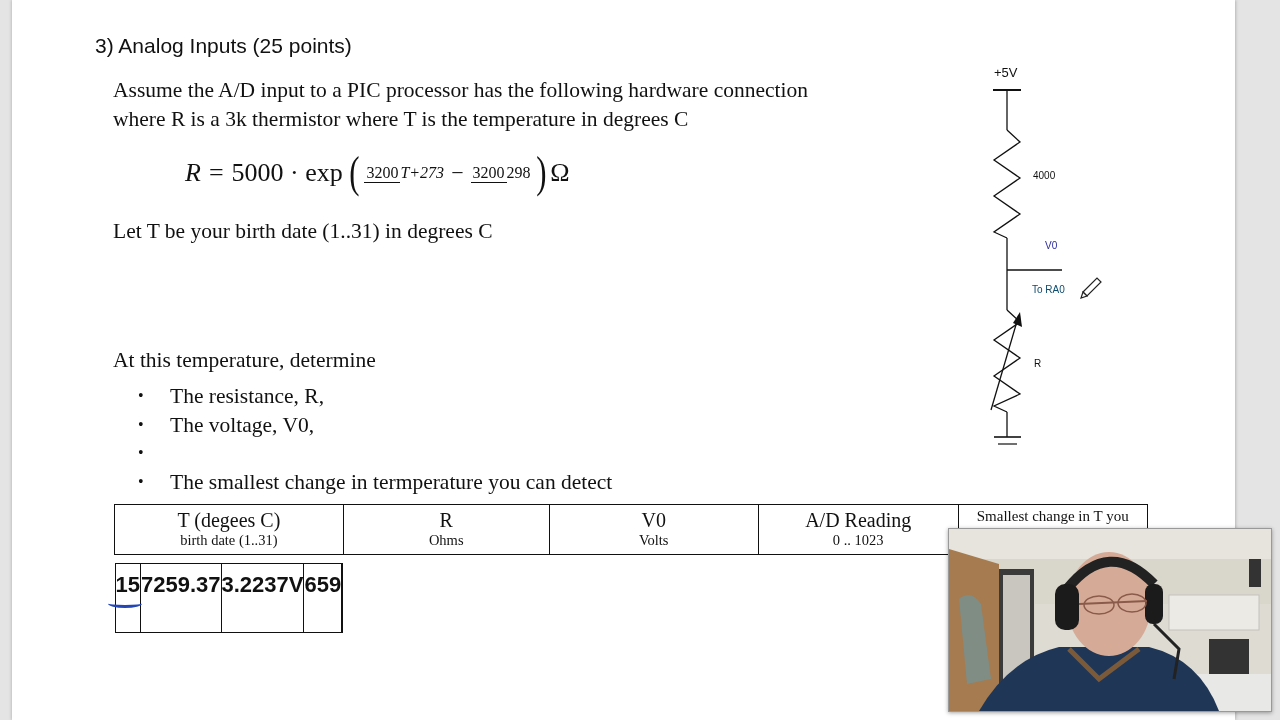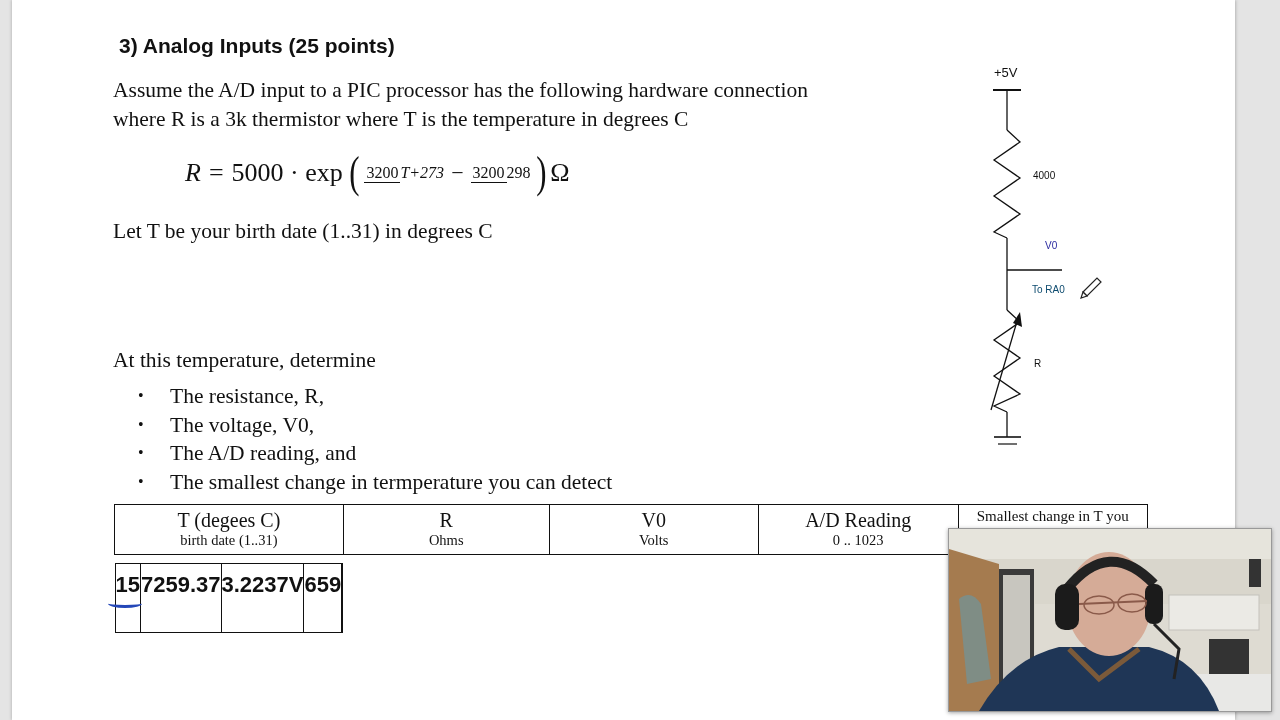--- a/index.html
+++ b/index.html
@@ -8,22 +8,22 @@
     background:#e4e4e4;
     font-family:"Liberation Serif", serif;
     color:#111;
   }
   .page {
     position:absolute; left:12px; top:0; width:1223px; height:720px;
     background:#fff;
     box-shadow: 1px 0 3px rgba(0,0,0,0.18), -1px 0 3px rgba(0,0,0,0.12);
   }
   .heading {
-    position:absolute; left:119px; top:34px;
-    font-family:"Liberation Sans", sans-serif; font-weight:bold; font-size:21px;
+    position:absolute; left:95px; top:34px;
+    font-family:"Liberation Sans", sans-serif; font-weight:normal; font-size:21px;
   }
   .para { position:absolute; left:113px; font-size:21.5px; line-height:29px; }
   .p1 { top:76px; }
   .p2 { top:217px; }
   .p3 { top:346px; }
   .formula {
     position:absolute; left:185px; top:148px; height:50px;
     display:flex; align-items:center; font-size:26px;
   }
   .formula .it { font-style:italic; }
@@ -94,21 +94,20 @@
   <li>
       <span class="dot">•</span>
       <span>The resistance, R,</span>
     </li>
   <li>
       <span class="dot">•</span>
       <span>The voltage, V0,</span>
     </li>
   <li>
       <span class="dot">•</span>
-      <span>The A/D reading, and</span>
     </li>
   <li>
       <span class="dot">•</span>
       <span>The smallest change in termperature you can detect</span>
     </li>
 </ul>
 
 <table class="ans">
   <tbody>
       <tr class="hdr">

